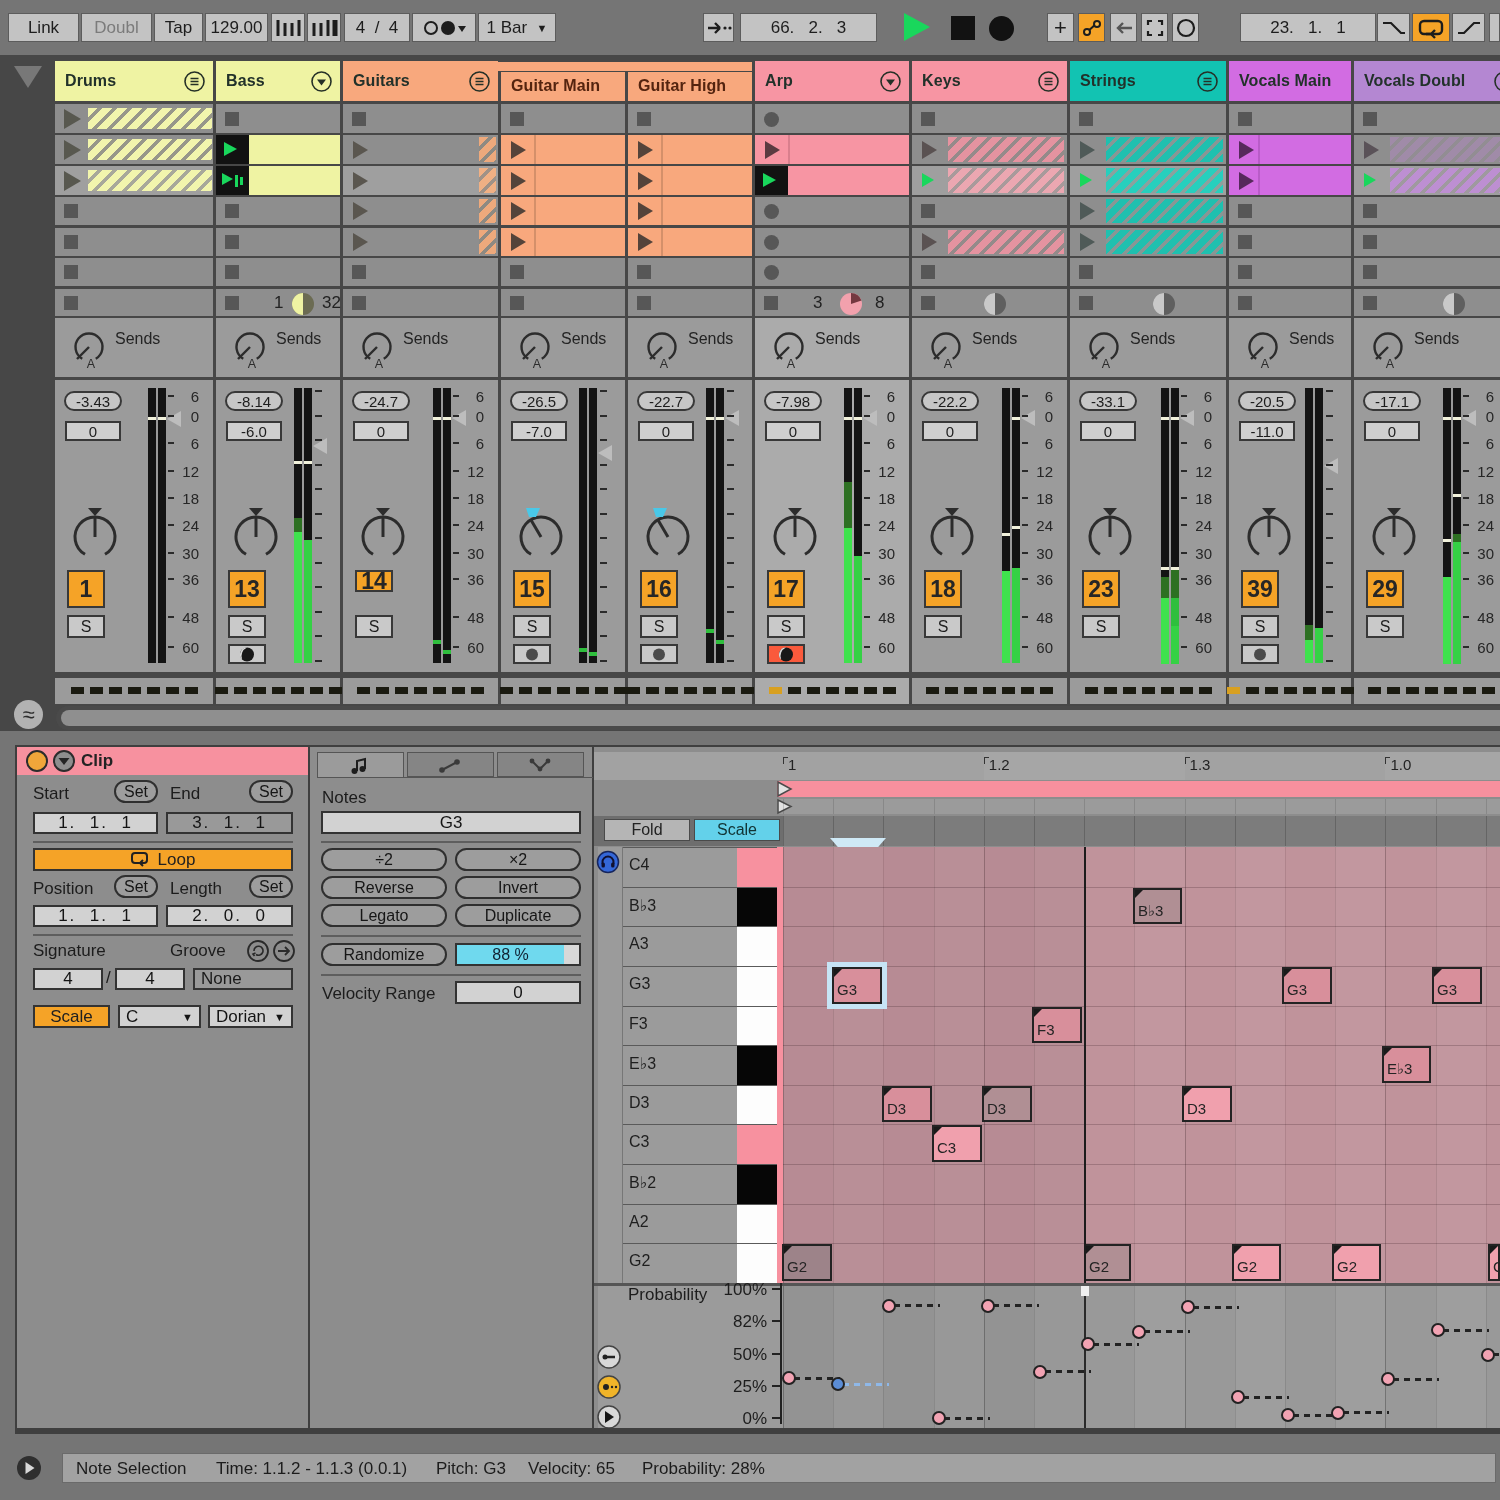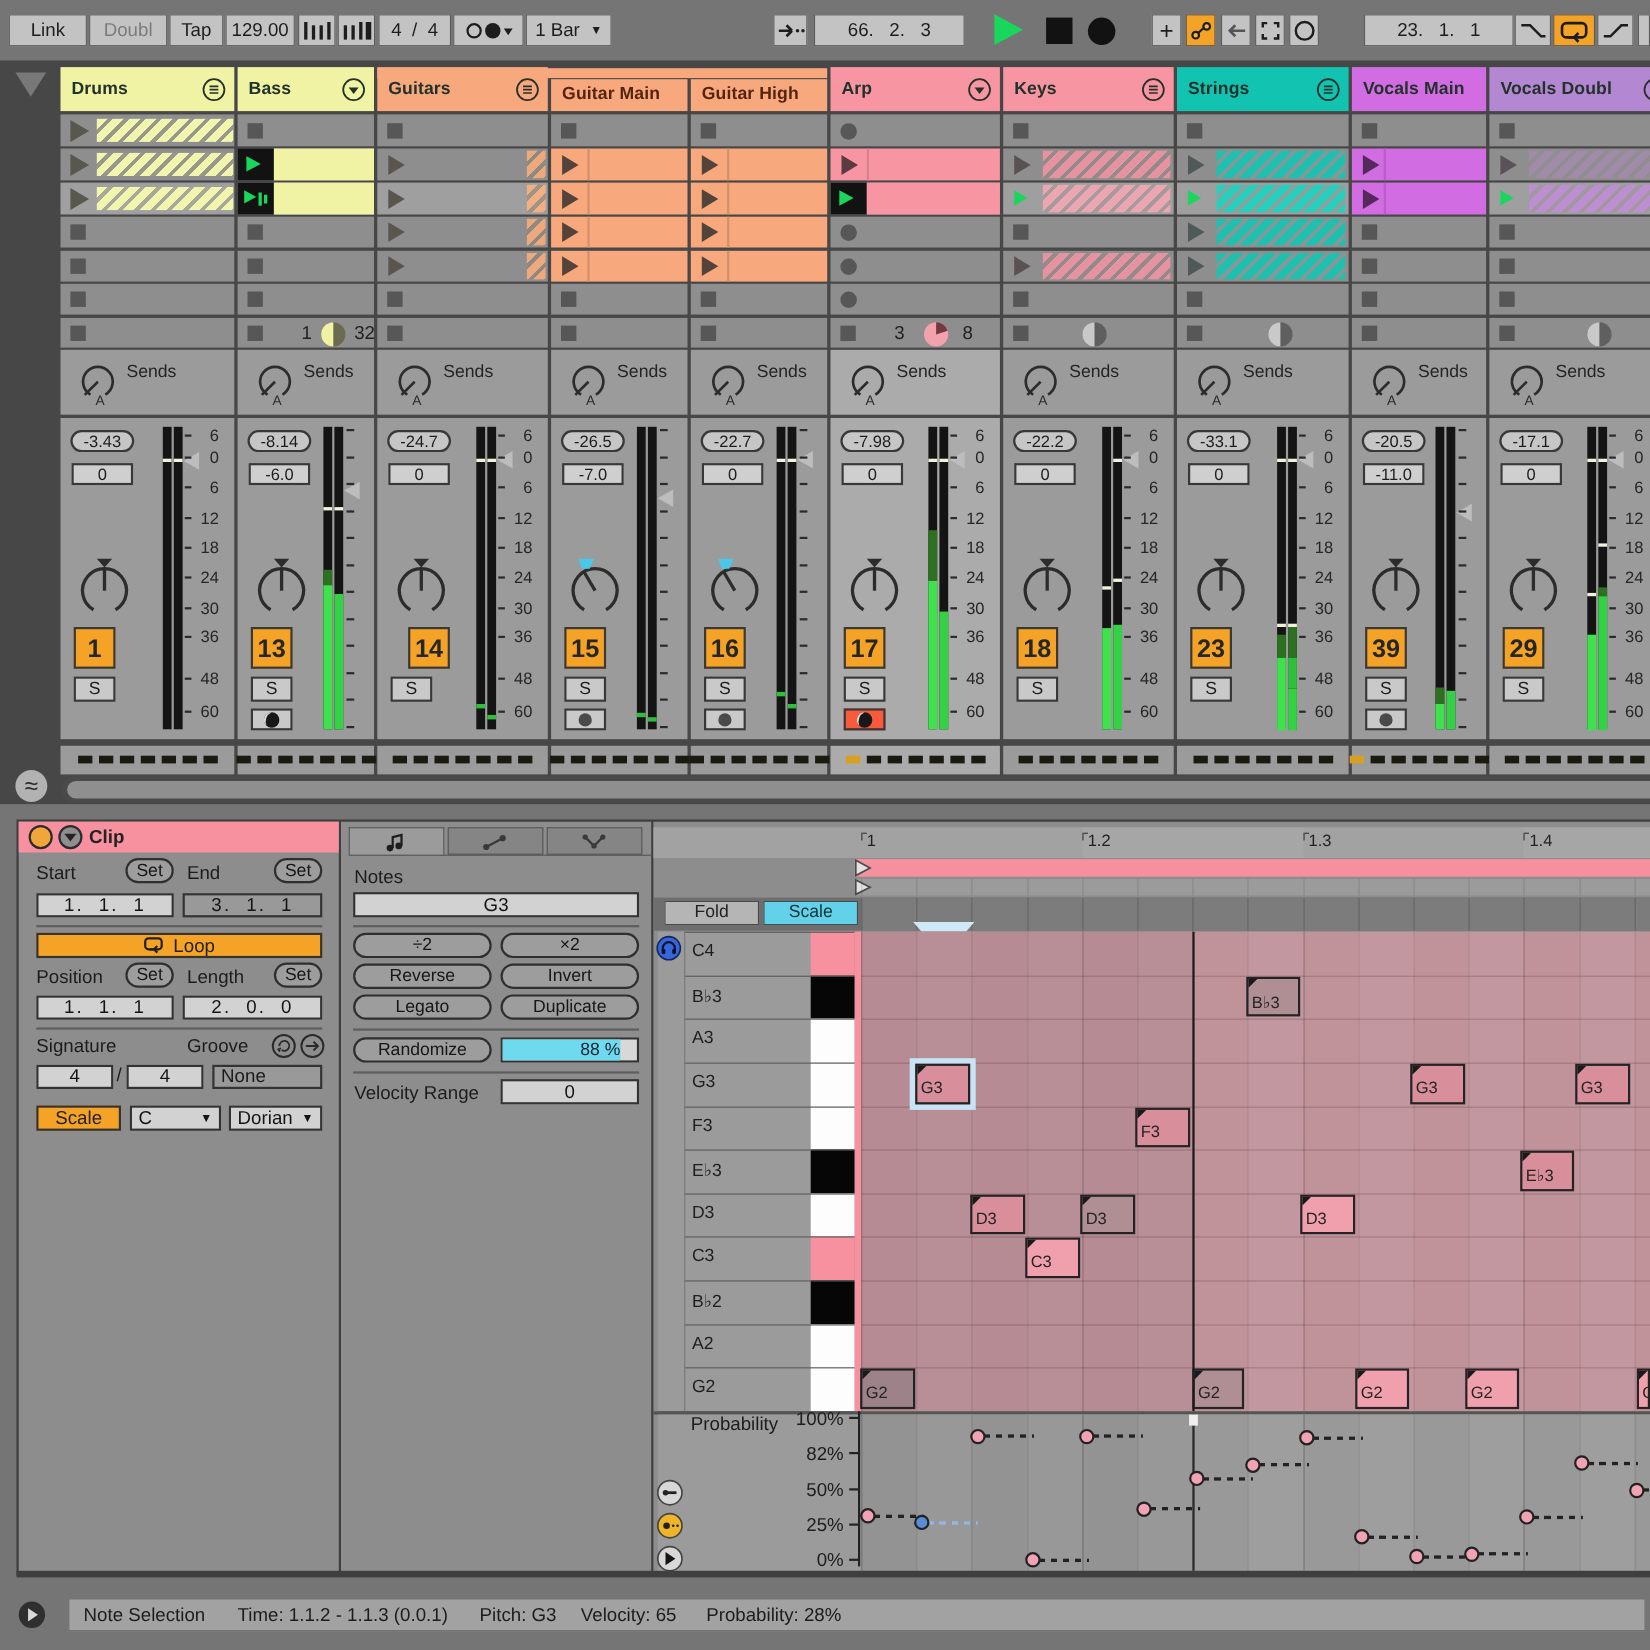--- a/index.html
+++ b/index.html
@@ -618,21 +618,21 @@
     <span class="abs" style="left:119px;top:191px;width:22px;text-align:right;font-size:15px;color:#262626">36</span>
     <div class="abs" style="left:110px;top:236px;width:6px;height:2px;background:#2a2a2a"></div>
     <span class="abs" style="left:119px;top:229px;width:22px;text-align:right;font-size:15px;color:#262626">48</span>
     <div class="abs" style="left:110px;top:266px;width:6px;height:2px;background:#2a2a2a"></div>
     <span class="abs" style="left:119px;top:259px;width:22px;text-align:right;font-size:15px;color:#262626">60</span>
     <svg style="left:14px;top:127px" width="52" height="58">
       <path d="M 36 47.3 A 20 20 0 1 0 16 47.3" fill="none" stroke="#2c2c2c" stroke-width="3"></path>
       <line x1="26" y1="30" x2="26" y2="10" stroke="#2c2c2c" stroke-width="3"></line>
       <path d="M19 1 L33 1 L26 9 Z" fill="#2c2c2c"></path>
     </svg>
-    <div class="numb abs" style="left:28px;top:190px;width:38px;height:38px">14</div>
+    <div class="numb abs" style="left:12px;top:190px;width:38px;height:22px">14</div>
     <div class="sbtn abs" style="left:12px;top:235px;width:38px;height:23px">S</div>
   </div>
 <div class="abs" style="left:501px;top:380px;width:124px;height:292px;background:#9b9b9b">
     <div class="pill abs" style="left:9px;top:11px;width:58px;height:20px">-26.5</div>
     <div class="vbox abs" style="left:10px;top:41px;width:56px;height:20px">-7.0</div>
     <div class="abs" style="left:78px;top:8px;width:8px;height:275px;background:#141414"></div>
     <div class="abs" style="left:88px;top:8px;width:8px;height:275px;background:#141414"></div>
     <div class="abs" style="left:78px;top:268px;width:8px;height:4px;background:#2fbf3d"></div>
     <div class="abs" style="left:88px;top:272px;width:8px;height:4px;background:#2fbf3d"></div>
     <div class="abs" style="left:97px;top:65px;width:0;height:0;border-right:14px solid #bdbdbd;border-top:8px solid transparent;border-bottom:8px solid transparent"></div>
@@ -1075,41 +1075,41 @@
 <div class="abs opill" style="left:321px;top:848px;width:126px;height:23px">÷2</div>
 <div class="abs opill" style="left:455px;top:848px;width:126px;height:23px">×2</div>
 <div class="abs opill" style="left:321px;top:876px;width:126px;height:23px">Reverse</div>
 <div class="abs opill" style="left:455px;top:876px;width:126px;height:23px">Invert</div>
 <div class="abs opill" style="left:321px;top:904px;width:126px;height:23px">Legato</div>
 <div class="abs opill" style="left:455px;top:904px;width:126px;height:23px">Duplicate</div>
 <div class="abs" style="left:321px;top:935px;width:260px;height:2px;background:#5e5e5e"></div>
 <div class="abs opill" style="left:321px;top:943px;width:126px;height:23px">Randomize</div>
 <div class="abs" style="left:455px;top:943px;width:126px;height:23px;background:#d8d8d8;border:2px solid #333">
     <div class="abs" style="left:0;top:0;width:107px;height:19px;background:#6fd9ee"></div>
-    <span class="abs" style="left:0;top:1px;width:107px;text-align:right;font-size:16px;color:#123">88 %</span>
+    <span class="abs" style="left:0;top:1px;width:107px;text-align:center;font-size:16px;color:#123">88 %</span>
   </div>
 <div class="abs" style="left:321px;top:974px;width:260px;height:2px;background:#5e5e5e"></div>
 <div class="abs lbl" style="left:322px;top:984px">Velocity Range</div>
 <div class="abs fld" style="left:455px;top:981px;width:126px;height:23px">0</div>
 <div class="abs" style="left:594px;top:747px;width:906px;height:683px;background:#8d8d8d"></div>
 <div class="abs" style="left:594px;top:752px;width:906px;height:28px;background:#a2a2a2"></div>
 <div class="abs" style="left:983.8px;top:752px;width:200.8px;height:28px;background:rgba(255,255,255,0.05)"></div>
 <div class="abs" style="left:1385.4px;top:752px;width:200.8px;height:28px;background:rgba(255,255,255,0.05)"></div>
 <div class="abs" style="left:783.0px;top:757px;width:1px;height:7px;background:#333"></div>
 <div class="abs" style="left:784.0px;top:757px;width:4px;height:1px;background:#333"></div>
 <div class="abs" style="left:788.0px;top:756px;font-size:15px;color:#222">1</div>
 <div class="abs" style="left:983.8px;top:757px;width:1px;height:7px;background:#333"></div>
 <div class="abs" style="left:984.8px;top:757px;width:4px;height:1px;background:#333"></div>
 <div class="abs" style="left:988.8px;top:756px;font-size:15px;color:#222">1.2</div>
 <div class="abs" style="left:1184.6px;top:757px;width:1px;height:7px;background:#333"></div>
 <div class="abs" style="left:1185.6px;top:757px;width:4px;height:1px;background:#333"></div>
 <div class="abs" style="left:1189.6px;top:756px;font-size:15px;color:#222">1.3</div>
 <div class="abs" style="left:1385.4px;top:757px;width:1px;height:7px;background:#333"></div>
 <div class="abs" style="left:1386.4px;top:757px;width:4px;height:1px;background:#333"></div>
-<div class="abs" style="left:1390.4px;top:756px;font-size:15px;color:#222">1.4</div>
+<div class="abs" style="left:1390.4px;top:756px;font-size:15px;color:#222">1.0</div>
 <div class="abs" style="left:777.0px;top:781px;width:723.0px;height:16px;background:#f7909e"></div>
 <div class="abs" style="left:777.0px;top:781px">
     <svg width="16" height="16">
       <path d="M1 1 L14 8 L1 15 Z" fill="#e2e2e2" stroke="#4a4a4a" stroke-width="1.5"></path>
     </svg>
   </div>
 <div class="abs" style="left:777.0px;top:799px;width:723.0px;height:15px;background:#9b9b9b"></div>
 <div class="abs" style="left:777.0px;top:799px">
     <svg width="16" height="15">
       <path d="M1 1 L14 7.5 L1 14 Z" fill="#e2e2e2" stroke="#4a4a4a" stroke-width="1.5"></path>

